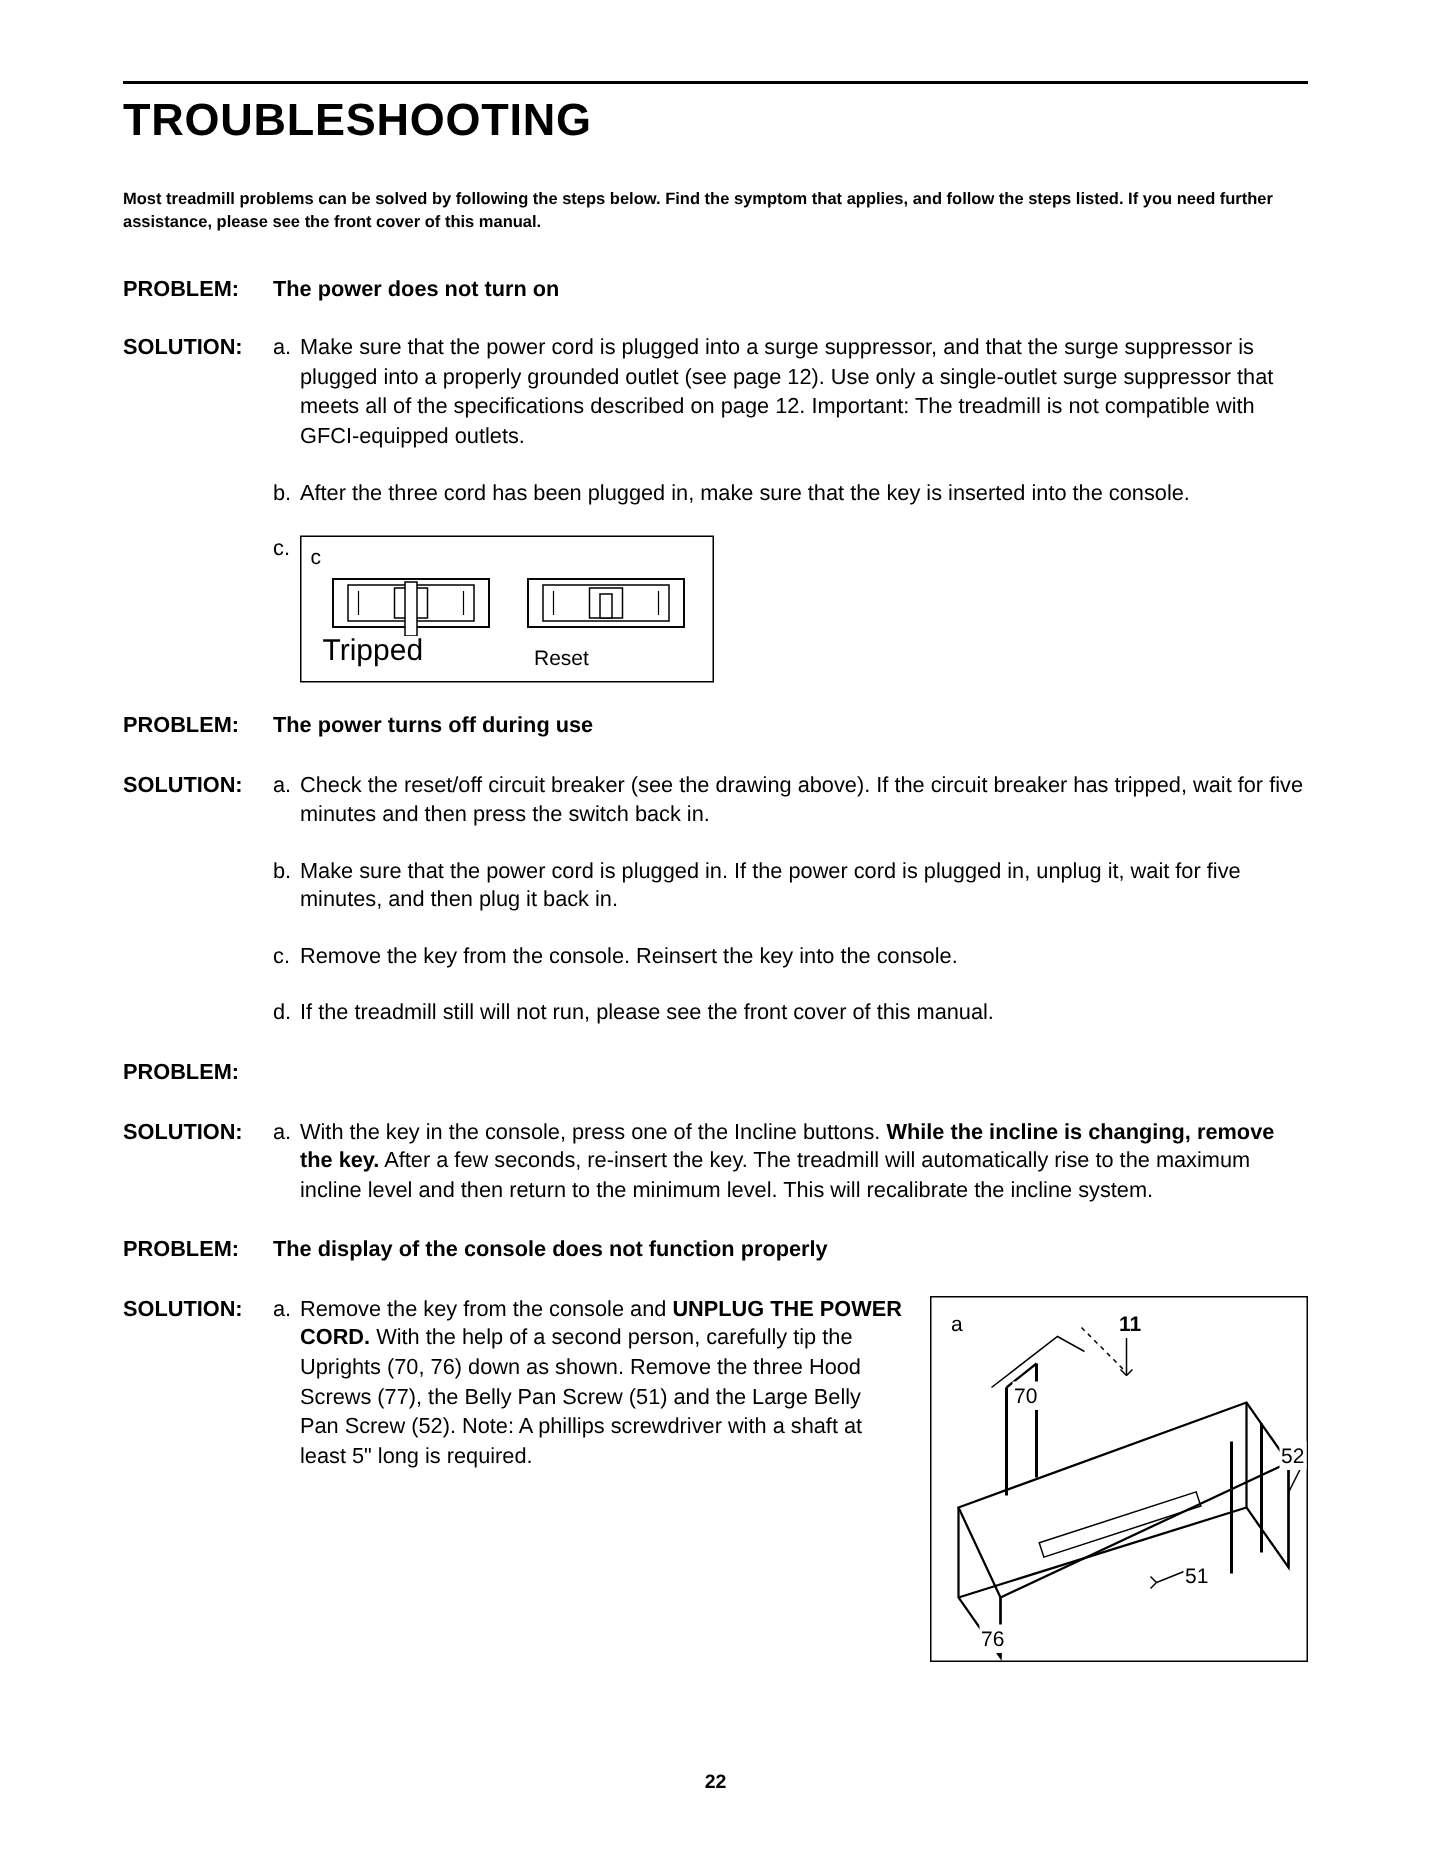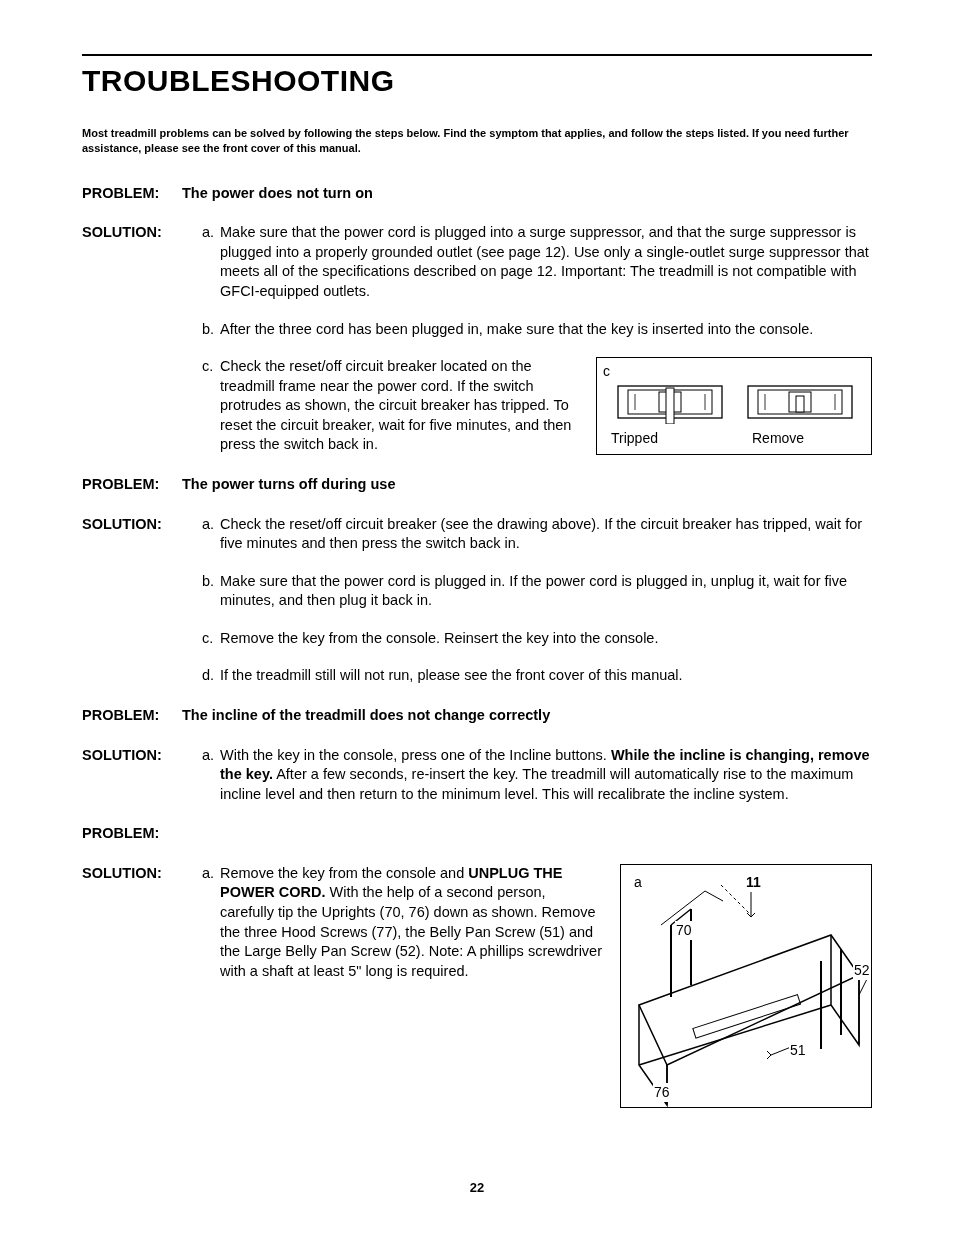--- a/index.html
+++ b/index.html
@@ -11,35 +11,35 @@
     color: #000;
     padding: 54px 82px 0 82px;
     position: relative;
   }
   .rule { border-top: 2px solid #000; margin-bottom: 8px; }
   .title { font-size: 30px; font-weight: bold; letter-spacing: 0.5px; margin-bottom: 28px; }
   .intro { font-size: 11px; font-weight: bold; line-height: 1.35; margin-bottom: 28px; }
   .content { font-size: 14.5px; line-height: 1.35; }
   .problem-row { display: flex; margin-bottom: 20px; font-weight: bold; }
   .problem-label { width: 100px; flex-shrink: 0; }
-  .solution-block { display: flex; margin-bottom: 20px; gap: 20px; }
+  .solution-block { display: flex; margin-bottom: 20px; }
   .solution-label { width: 100px; flex-shrink: 0; font-weight: bold; }
   .items { flex: 1; }
   .item { display: flex; margin-bottom: 18px; }
   .item:last-child { margin-bottom: 0; }
   .letter { width: 18px; flex-shrink: 0; }
   .text { flex: 1; }
   .with-fig { display: flex; gap: 18px; align-items: flex-start; }
   .with-fig .textcol { flex: 1; }
   .fig-c {
     width: 276px; height: 98px; border: 1.5px solid #000;
     position: relative; flex-shrink: 0;
   }
   .fig-c .clabel { position: absolute; top: 4px; left: 6px; font-size: 14px; }
-  .fig-c .tripped-lbl { position: absolute; bottom: 6px; left: 14px; font-size: 14px; }
+  .fig-c .tripped-lbl { position: absolute; bottom: 6px; left: 14px; font-size: 20px; }
   .fig-c .reset-lbl { position: absolute; bottom: 6px; left: 155px; font-size: 14px; }
   .breaker { position: absolute; top: 22px; width: 110px; height: 44px; }
   .breaker.left { left: 18px; }
   .breaker.right { left: 148px; }
   .fig-a {
     width: 252px; height: 244px; border: 1.5px solid #000;
     position: relative; flex-shrink: 0;
   }
   .fig-a svg { position: absolute; top: 0; left: 0; }
   .fig-a .lbl { position: absolute; font-size: 14px; background: #fff; padding: 0 1px; }
@@ -69,41 +69,40 @@
         <div class="letter">a.</div>
         <div class="text">Make sure that the power cord is plugged into a surge suppressor, and that the surge suppressor is plugged into a properly grounded outlet (see page 12). Use only a single-outlet surge suppressor that meets all of the specifications described on page 12. Important: The treadmill is not compatible with GFCI-equipped outlets.</div>
       </div>
       <div class="item">
         <div class="letter">b.</div>
         <div class="text">After the three cord has been plugged in, make sure that the key is inserted into the console.</div>
       </div>
       <div class="item">
         <div class="letter">c.</div>
         <div class="text with-fig">
-          <div class="textcol">Check the reset/off circuit breaker located on the treadmill frame near the power cord. If the switch protrudes as shown, the circuit breaker has tripped. To reset the circuit breaker, wait for five minutes, and then press the switch back in.</div>
           <div class="fig-c">
             <div class="clabel">c</div>
             <svg class="breaker left" viewBox="0 0 110 44">
               <rect x="3" y="6" width="104" height="32" fill="none" stroke="#000" stroke-width="1.3"></rect>
               <rect x="13" y="10" width="84" height="24" fill="none" stroke="#000" stroke-width="1"></rect>
               <rect x="44" y="12" width="22" height="20" fill="none" stroke="#000" stroke-width="1"></rect>
               <rect x="51" y="8" width="8" height="36" fill="#fff" stroke="#000" stroke-width="1"></rect>
               <line x1="20" y1="14" x2="20" y2="30" stroke="#000" stroke-width="0.8"></line>
               <line x1="90" y1="14" x2="90" y2="30" stroke="#000" stroke-width="0.8"></line>
             </svg>
             <svg class="breaker right" viewBox="0 0 110 44">
               <rect x="3" y="6" width="104" height="32" fill="none" stroke="#000" stroke-width="1.3"></rect>
               <rect x="13" y="10" width="84" height="24" fill="none" stroke="#000" stroke-width="1"></rect>
               <rect x="44" y="12" width="22" height="20" fill="none" stroke="#000" stroke-width="1"></rect>
               <rect x="51" y="16" width="8" height="16" fill="#fff" stroke="#000" stroke-width="1"></rect>
               <line x1="20" y1="14" x2="20" y2="30" stroke="#000" stroke-width="0.8"></line>
               <line x1="90" y1="14" x2="90" y2="30" stroke="#000" stroke-width="0.8"></line>
             </svg>
             <div class="tripped-lbl">Tripped</div>
-            <div class="reset-lbl">Remove</div>
+            <div class="reset-lbl">Reset</div>
           </div>
         </div>
       </div>
     </div>
   </div>
 
   <div class="problem-row">
     <div class="problem-label">PROBLEM:</div>
     <div>The power turns off during use</div>
   </div>
@@ -124,34 +123,34 @@
       </div>
       <div class="item">
         <div class="letter">d.</div>
         <div class="text">If the treadmill still will not run, please see the front cover of this manual.</div>
       </div>
     </div>
   </div>
 
   <div class="problem-row">
     <div class="problem-label">PROBLEM:</div>
-    <div>The incline of the treadmill does not change correctly</div>
   </div>
   <div class="solution-block">
     <div class="solution-label">SOLUTION:</div>
     <div class="items">
       <div class="item">
         <div class="letter">a.</div>
         <div class="text"><span>With the key in the console, press one of the Incline buttons. </span><span class="b">While the incline is changing, remove the key.</span><span> After a few seconds, re-insert the key. The treadmill will automatically rise to the maximum incline level and then return to the minimum level. This will recalibrate the incline system.</span></div>
       </div>
     </div>
   </div>
 
   <div class="problem-row">
     <div class="problem-label">PROBLEM:</div>
+    <div>The display of the console does not function properly</div>
   </div>
   <div class="solution-block">
     <div class="solution-label">SOLUTION:</div>
     <div class="items">
       <div class="item">
         <div class="letter">a.</div>
         <div class="text with-fig">
           <div class="textcol"><span>Remove the key from the console and </span><span class="b">UNPLUG THE POWER CORD.</span><span> With the help of a second person, carefully tip the Uprights (70, 76) down as shown. Remove the three Hood Screws (77), the Belly Pan Screw (51) and the Large Belly Pan Screw (52). Note: A phillips screwdriver with a shaft at least 5" long is required.</span></div>
           <div class="fig-a">
             <svg width="252" height="244" viewBox="0 0 252 244">

